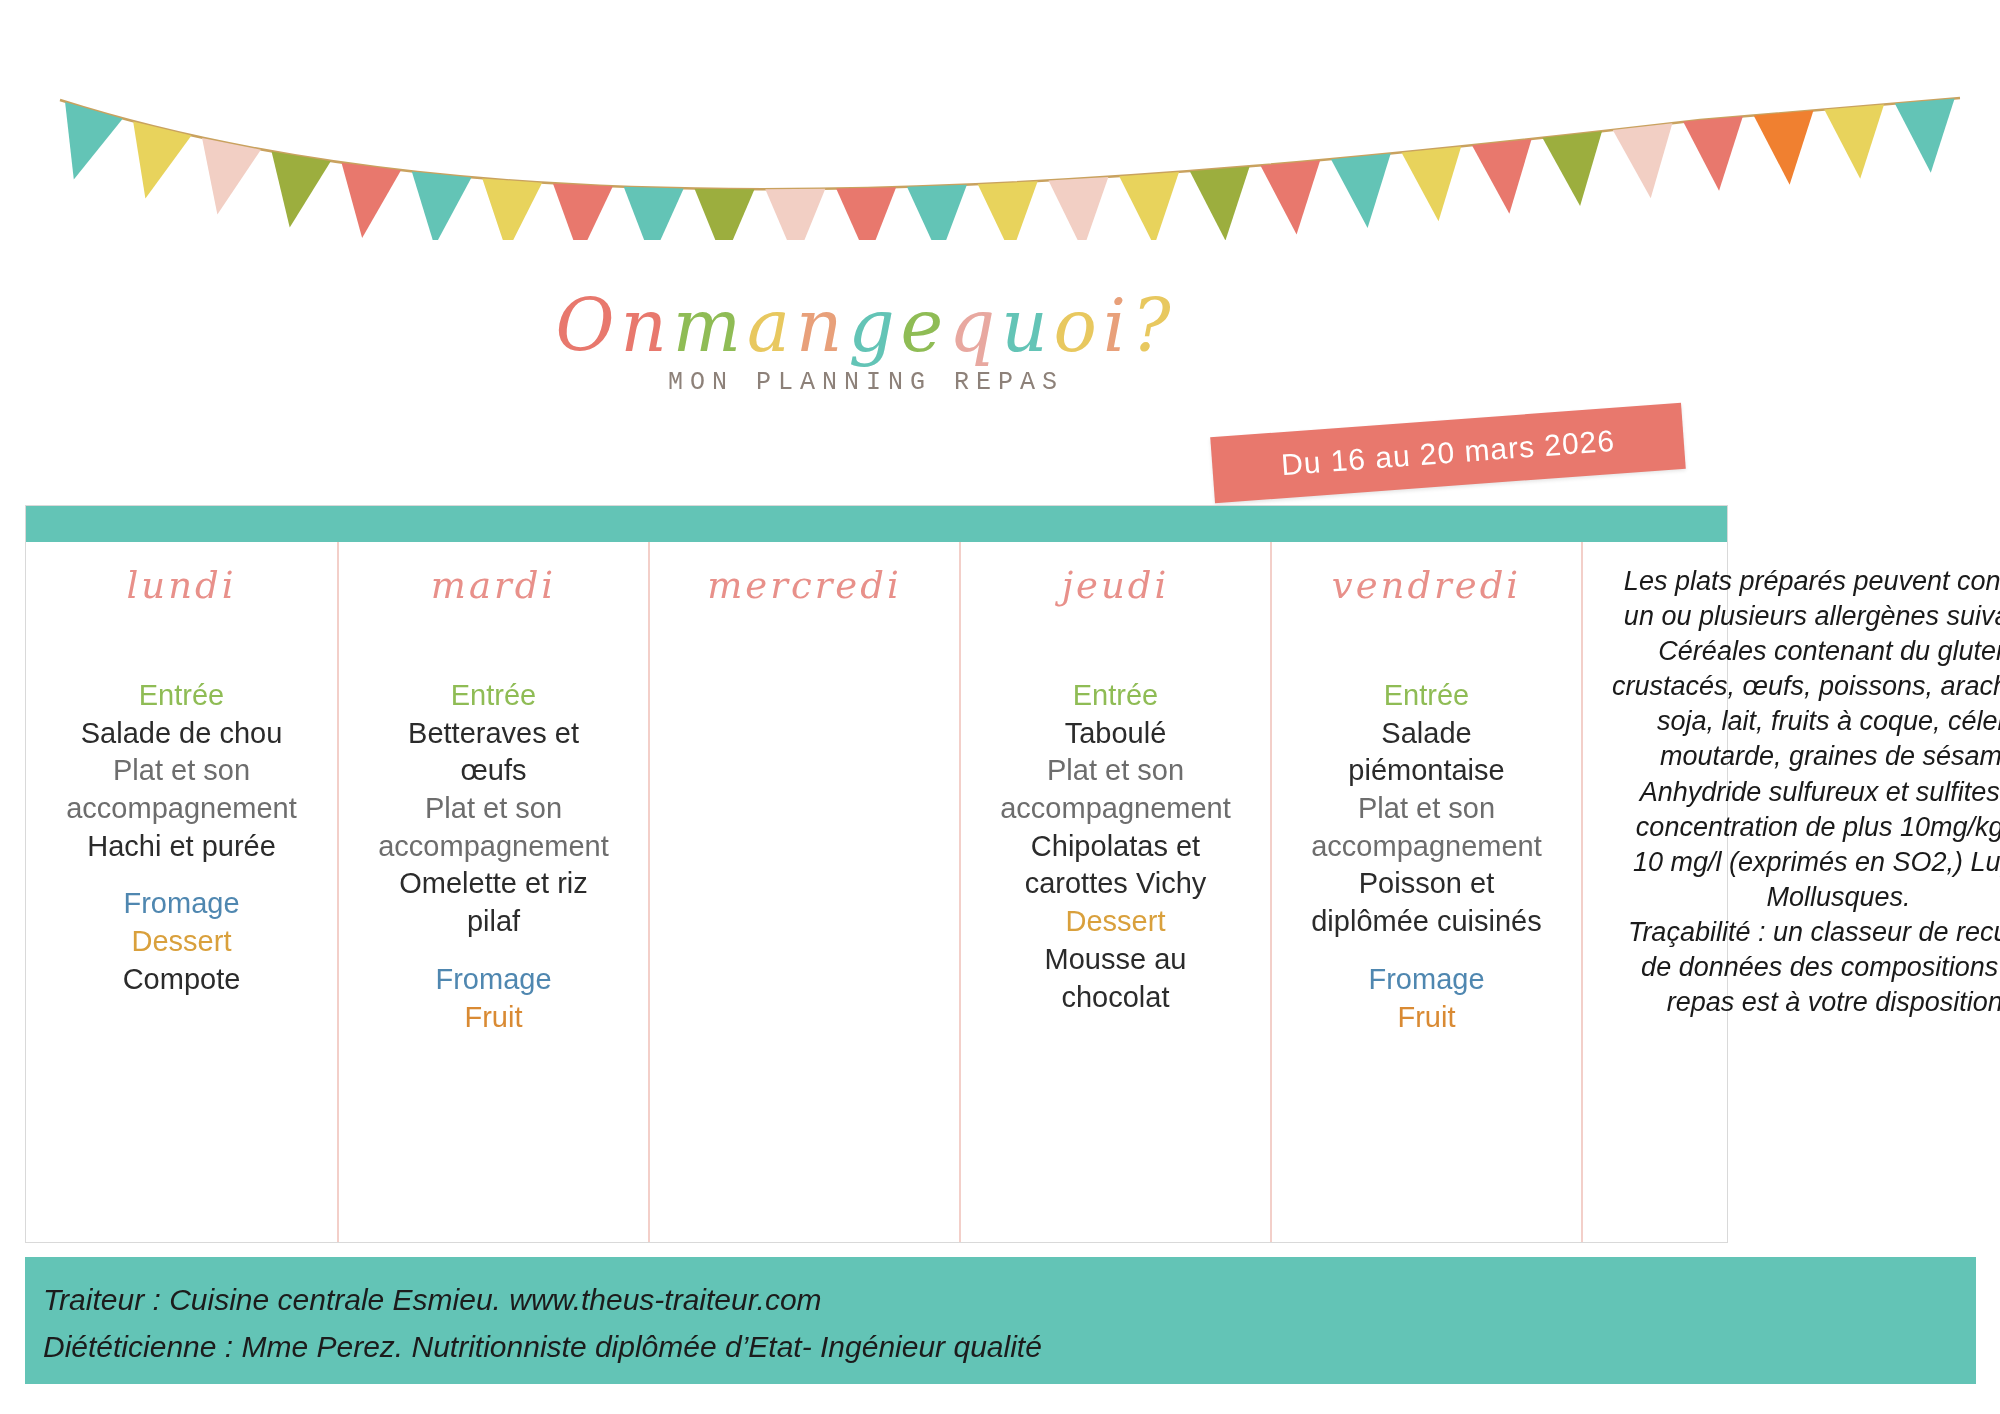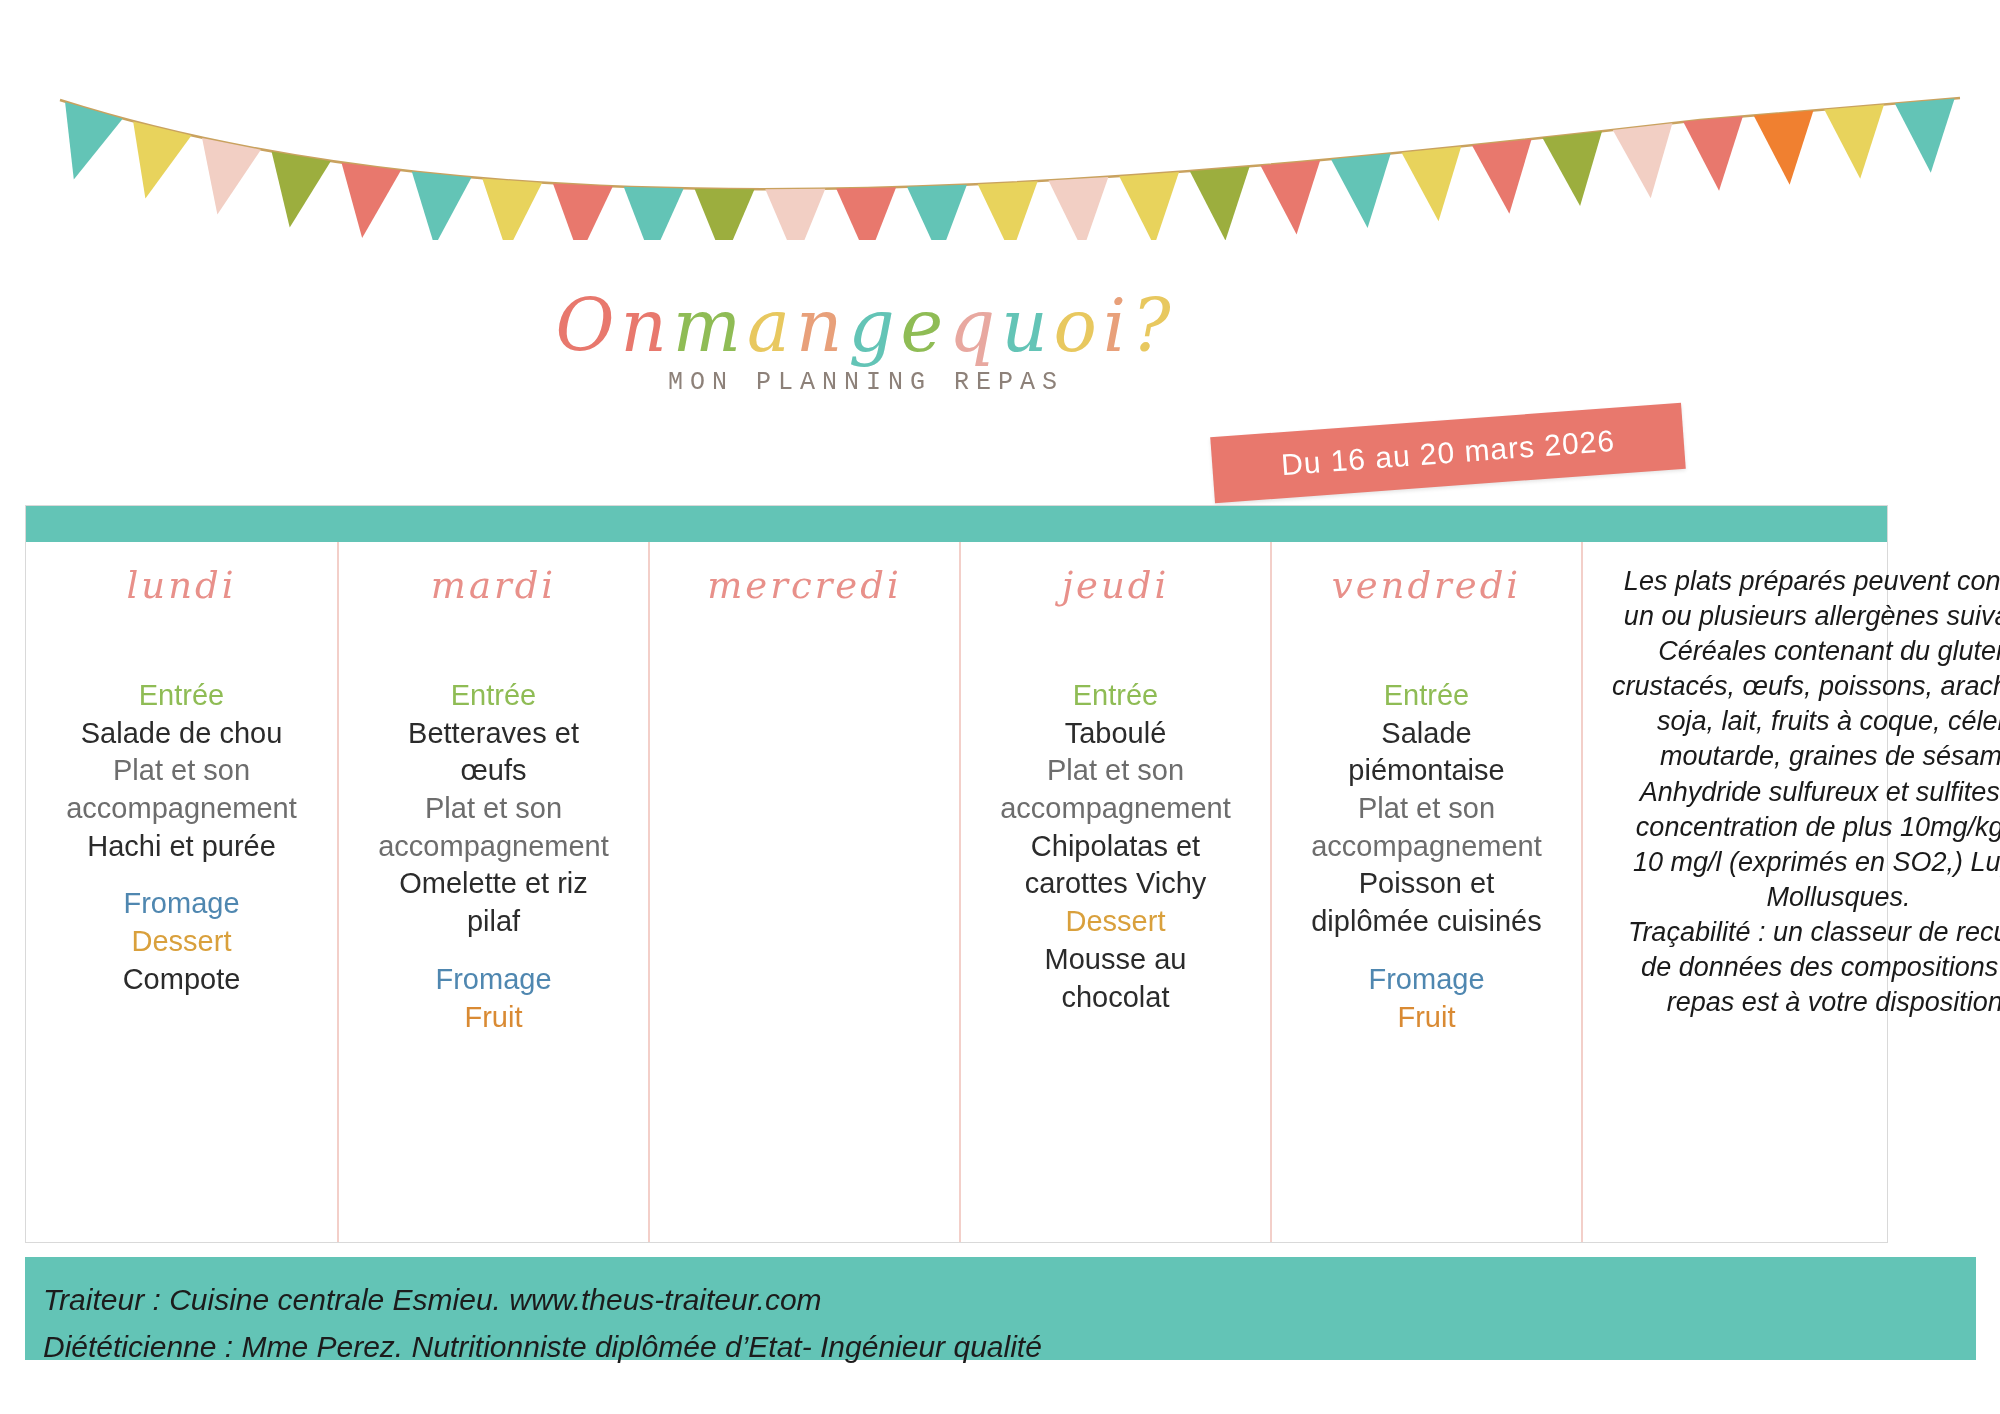--- a/index.html
+++ b/index.html
@@ -68,21 +68,21 @@
     font-size: 30px;
     letter-spacing: 1px;
     font-family: "Liberation Sans", sans-serif;
   }
 
   
   .planner {
     position: absolute;
     left: 25px;
     top: 505px;
-    width: 1863px;
+    width: 1703px;
     border: 1px solid #d9d9d9;
     box-sizing: border-box;
     background: #a21caf;
   }
   .planner-head {
     height: 36px;
     background: #63c4b6;
   }
   .planner-body {
     display: flex;
@@ -127,21 +127,21 @@
     text-align: center;
   }
   .note-text p { margin: 0; }
 
   
   .footer {
     position: absolute;
     left: 25px;
     top: 1257px;
     width: 1951px;
-    height: 103px;
+    height: 127px;
     background: #63c4b6;
     box-sizing: border-box;
     padding: 20px 16px 0 18px;
   }
   .footer div {
     font-family: "Liberation Sans", sans-serif;
     font-style: italic;
     font-size: 30px;
     color: #1c1c1c;
     line-height: 1.55;

